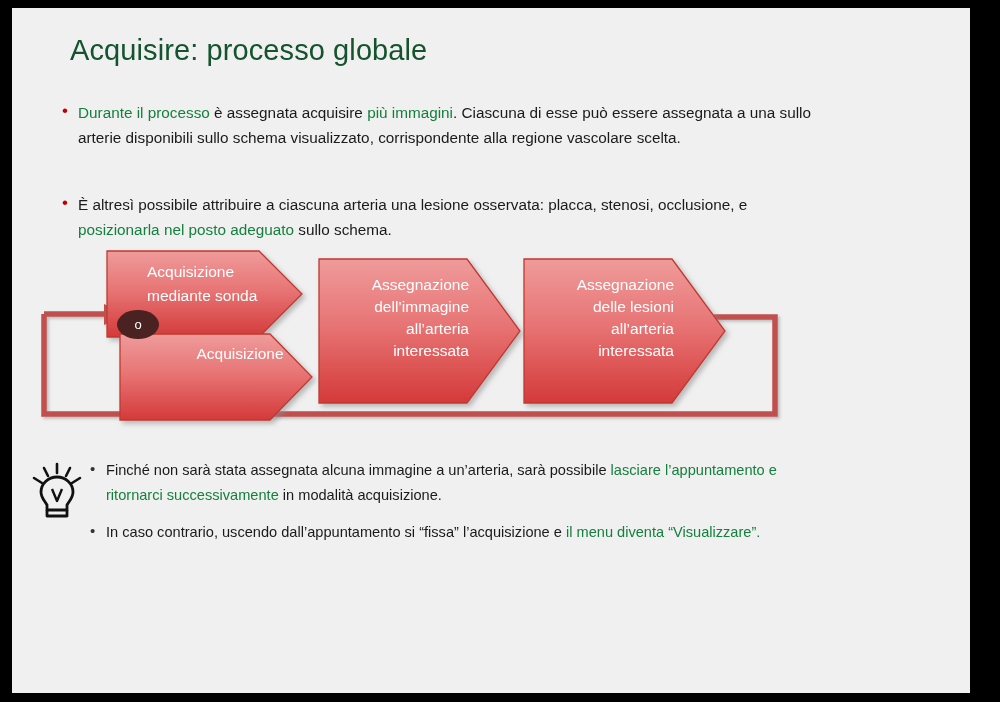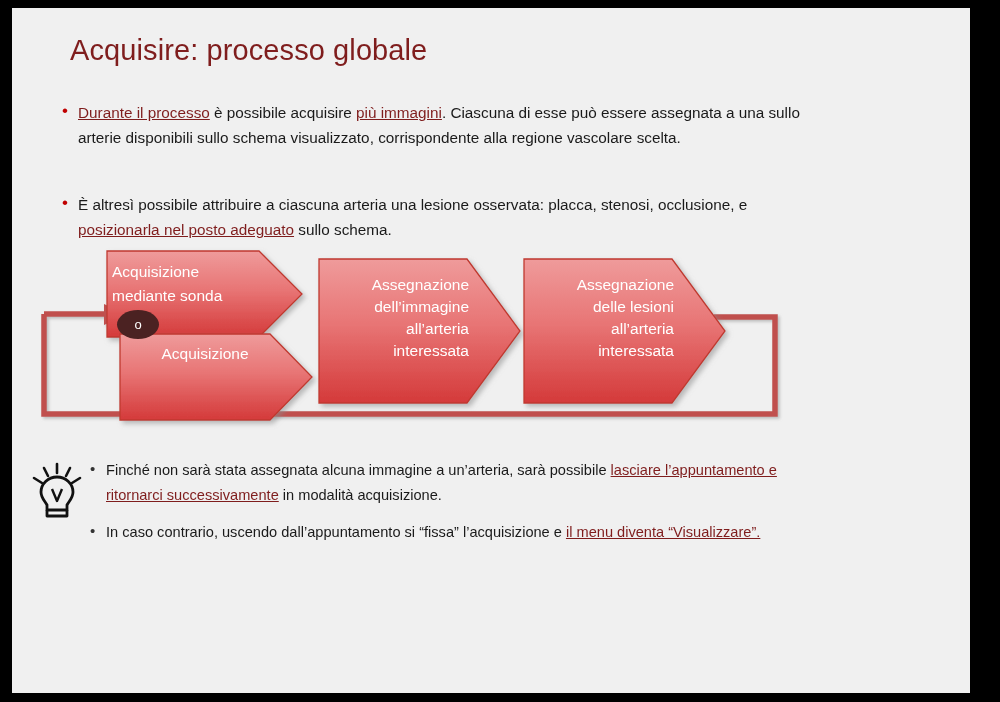--- a/index.html
+++ b/index.html
@@ -25,21 +25,21 @@
     overflow: hidden;
   }
 
   
   #slide-title {
     position: absolute;
     left: 58px;
     top: 26px;
     font-size: 29px;
     font-weight: 400;
-    color: #7f1d1d;
+    color: #14532d;
     letter-spacing: 0.1px;
     white-space: nowrap;
   }
 
   
   .bullet-row {
     position: absolute;
     display: flex;
     align-items: flex-start;
   }
@@ -49,21 +49,21 @@
     line-height: 22px;
     width: 16px;
     flex: 0 0 16px;
     text-align: left;
   }
   .bullet-text {
     font-size: 15.3px;
     line-height: 25px;
     color: #1a1a1a;
   }
-  .red { color: #7f1d1d; text-decoration: underline; }
+  .red { color: #15803d; }
 
   #bullet-1 { left: 50px;  top: 92px;  width: 760px; }
   #bullet-2 { left: 50px;  top: 184px; width: 760px; }
 
   
   #diagram {
     position: absolute;
     left: 0;
     top: 0;
     width: 958px;
@@ -73,21 +73,21 @@
   #diagram svg { display: block; }
 
   .chev-label {
     position: absolute;
     color: #ffffff;
     font-size: 15.5px;
     line-height: 22px;
     text-align: right;
     pointer-events: none;
   }
-  .chev-label.small { font-size: 15.5px; line-height: 24px; }
+  .chev-label.small { font-size: 15.5px; line-height: 24px; margin-left: 35px; }
 
   
   #o-badge {
     position: absolute;
     left: 105px;
     top: 302px;
     width: 42px;
     height: 29px;
     border-radius: 50%;
     background: #4b2222;
@@ -114,21 +114,21 @@
 </style>
 </head>
 <body>
 
 <div id="slide-frame">
 
   <div id="slide-title">Acquisire: processo globale</div>
 
   <div class="bullet-row" id="bullet-1">
     <span class="bullet-dot">•</span>
-    <span class="bullet-text"><span class="red">Durante il processo</span><span> è possibile acquisire </span><span class="red">più immagini</span><span>. Ciascuna di esse può essere assegnata a una sullo arterie disponibili sullo schema visualizzato, corrispondente alla regione vascolare scelta.</span></span>
+    <span class="bullet-text"><span class="red">Durante il processo</span><span> è assegnata acquisire </span><span class="red">più immagini</span><span>. Ciascuna di esse può essere assegnata a una sullo arterie disponibili sullo schema visualizzato, corrispondente alla regione vascolare scelta.</span></span>
   </div>
 
   <div class="bullet-row" id="bullet-2">
     <span class="bullet-dot">•</span>
     <span class="bullet-text"><span>È altresì possibile attribuire a ciascuna arteria una lesione osservata: placca, stenosi, occlusione, e </span><span class="red">posizionarla nel posto adeguato</span><span> sullo schema.</span></span>
   </div>
 
   <div id="diagram">
     <svg width="958" height="685" viewBox="0 0 958 685" xmlns="http://www.w3.org/2000/svg">
       <defs>

